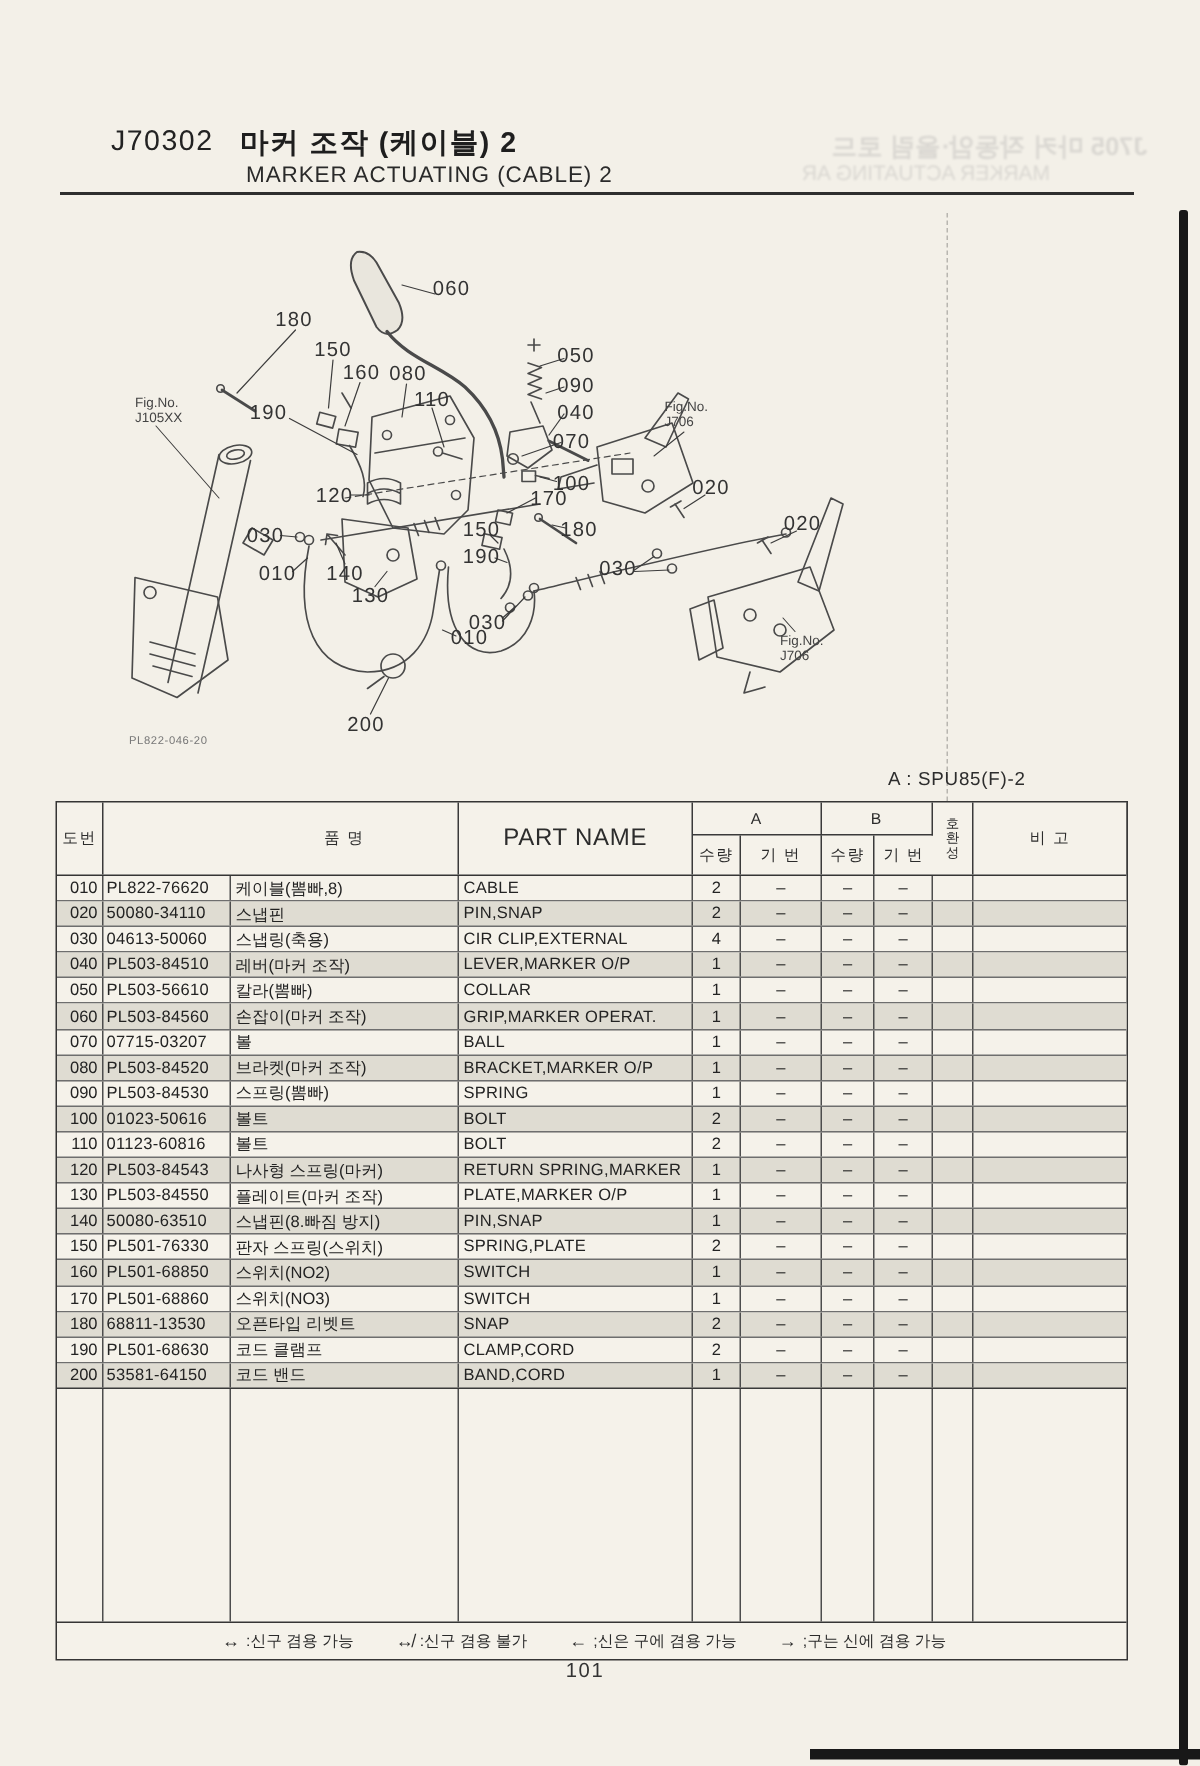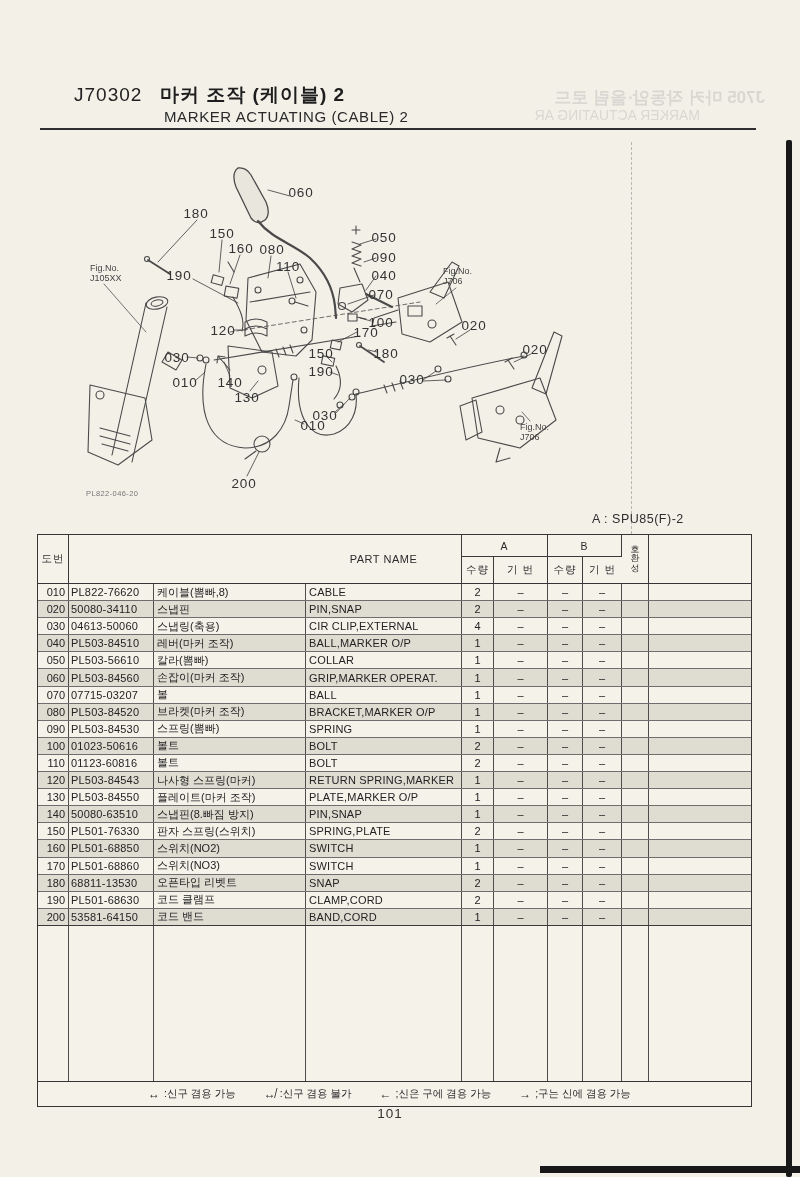--- a/index.html
+++ b/index.html
@@ -37,21 +37,21 @@
   .tbl-note{left:592px;top:512px;font-size:12.5px;color:#2d2d2d;letter-spacing:.5px;}
   .parts-table{left:37px;top:534px;width:713px;border:1.5px solid #353535;background:#f5f2ea;}
   .cols{display:grid;grid-template-columns:31px 85px 152px 156px 32px 54px 35px 39px 27px 103px;}
   .thead{grid-template-rows:22px 26px;border-bottom:1.5px solid #353535;}
   .thead .hc{border-right:1px solid #3a3a3a;display:flex;align-items:center;justify-content:center;
     font-size:10.5px;color:#2c2c2c;letter-spacing:1px;}
   .thead .hc:nth-last-child(1){border-right:none;}
   .hc.span2{grid-row:1/3;}
   .hc.bb{border-bottom:1px solid #3a3a3a;}
   .hc.vert{font-size:9px;line-height:9.5px;letter-spacing:0;white-space:pre-line;text-align:center;}
-  .hc.pn{letter-spacing:.5px;font-size:11px;}
+  .hc.pn{letter-spacing:.5px;font-size:16px;}
   .t-row{height:16.1px;border-bottom:1px solid #6e6e6e;}
   .t-row:last-child{border-bottom:1px solid #3a3a3a;}
   .t-row.shaded{background:#dfdcd2;}
   .t-row .tc{border-right:1px solid #4d4d4d;font-size:11px;display:flex;align-items:center;
     overflow:hidden;white-space:nowrap;color:#232323;}
   .t-row .tc:last-child{border-right:none;}
   .c-fig{justify-content:flex-end;padding-right:3px;font-size:10.5px;}
   .c-part{padding-left:2px;letter-spacing:.2px;}
   .c-kr{padding-left:3px;font-size:10.5px;}
   .c-en{padding-left:3px;font-size:10.5px;letter-spacing:.2px;}
@@ -272,26 +272,28 @@
     <div class="figref" style="left: 443px; top: 266px;">Fig.No.<br><span>J706</span></div>
     <div class="figref" style="left: 520px; top: 422px;">Fig.No.<br><span>J706</span></div>
   </div>
 <div class="abs refcode">PL822-046-20</div>
 
 <div class="abs tbl-note">A : SPU85(F)-2</div>
 
 <div class="abs parts-table">
   <div class="cols thead">
     <div class="hc span2" style="grid-column:1">도번</div>
+    <div class="hc span2" style="grid-column:3">품        명</div>
     <div class="hc span2 pn" style="grid-column:4">PART  NAME</div>
     <div class="hc bb" style="grid-column:5/7;grid-row:1">A</div>
     <div class="hc bb" style="grid-column:7/9;grid-row:1">B</div>
     <div class="hc span2 vert" style="grid-column:9">호
 환
 성</div>
+    <div class="hc span2" style="grid-column:10">비   고</div>
     <div class="hc" style="grid-column:5;grid-row:2">수량</div>
     <div class="hc" style="grid-column:6;grid-row:2">기 번</div>
     <div class="hc" style="grid-column:7;grid-row:2">수량</div>
     <div class="hc" style="grid-column:8;grid-row:2">기 번</div>
   </div>
   <div>
       <div class="cols t-row">
         <div class="tc c-fig">010</div>
         <div class="tc c-part">PL822-76620</div>
         <div class="tc c-kr">케이블(뽐빠,8)</div>
@@ -324,21 +326,21 @@
         <div class="tc c-num">–</div>
         <div class="tc c-num">–</div>
         <div class="tc c-num">–</div>
         <div class="tc c-num"></div>
         <div class="tc c-rem"></div>
       </div>
       <div class="cols t-row shaded">
         <div class="tc c-fig">040</div>
         <div class="tc c-part">PL503-84510</div>
         <div class="tc c-kr">레버(마커 조작)</div>
-        <div class="tc c-en">BALL,MARKER O/P</div>
+        <div class="tc c-en">LEVER,MARKER O/P</div>
         <div class="tc c-num">1</div>
         <div class="tc c-num">–</div>
         <div class="tc c-num">–</div>
         <div class="tc c-num">–</div>
         <div class="tc c-num"></div>
         <div class="tc c-rem"></div>
       </div>
       <div class="cols t-row">
         <div class="tc c-fig">050</div>
         <div class="tc c-part">PL503-56610</div>

